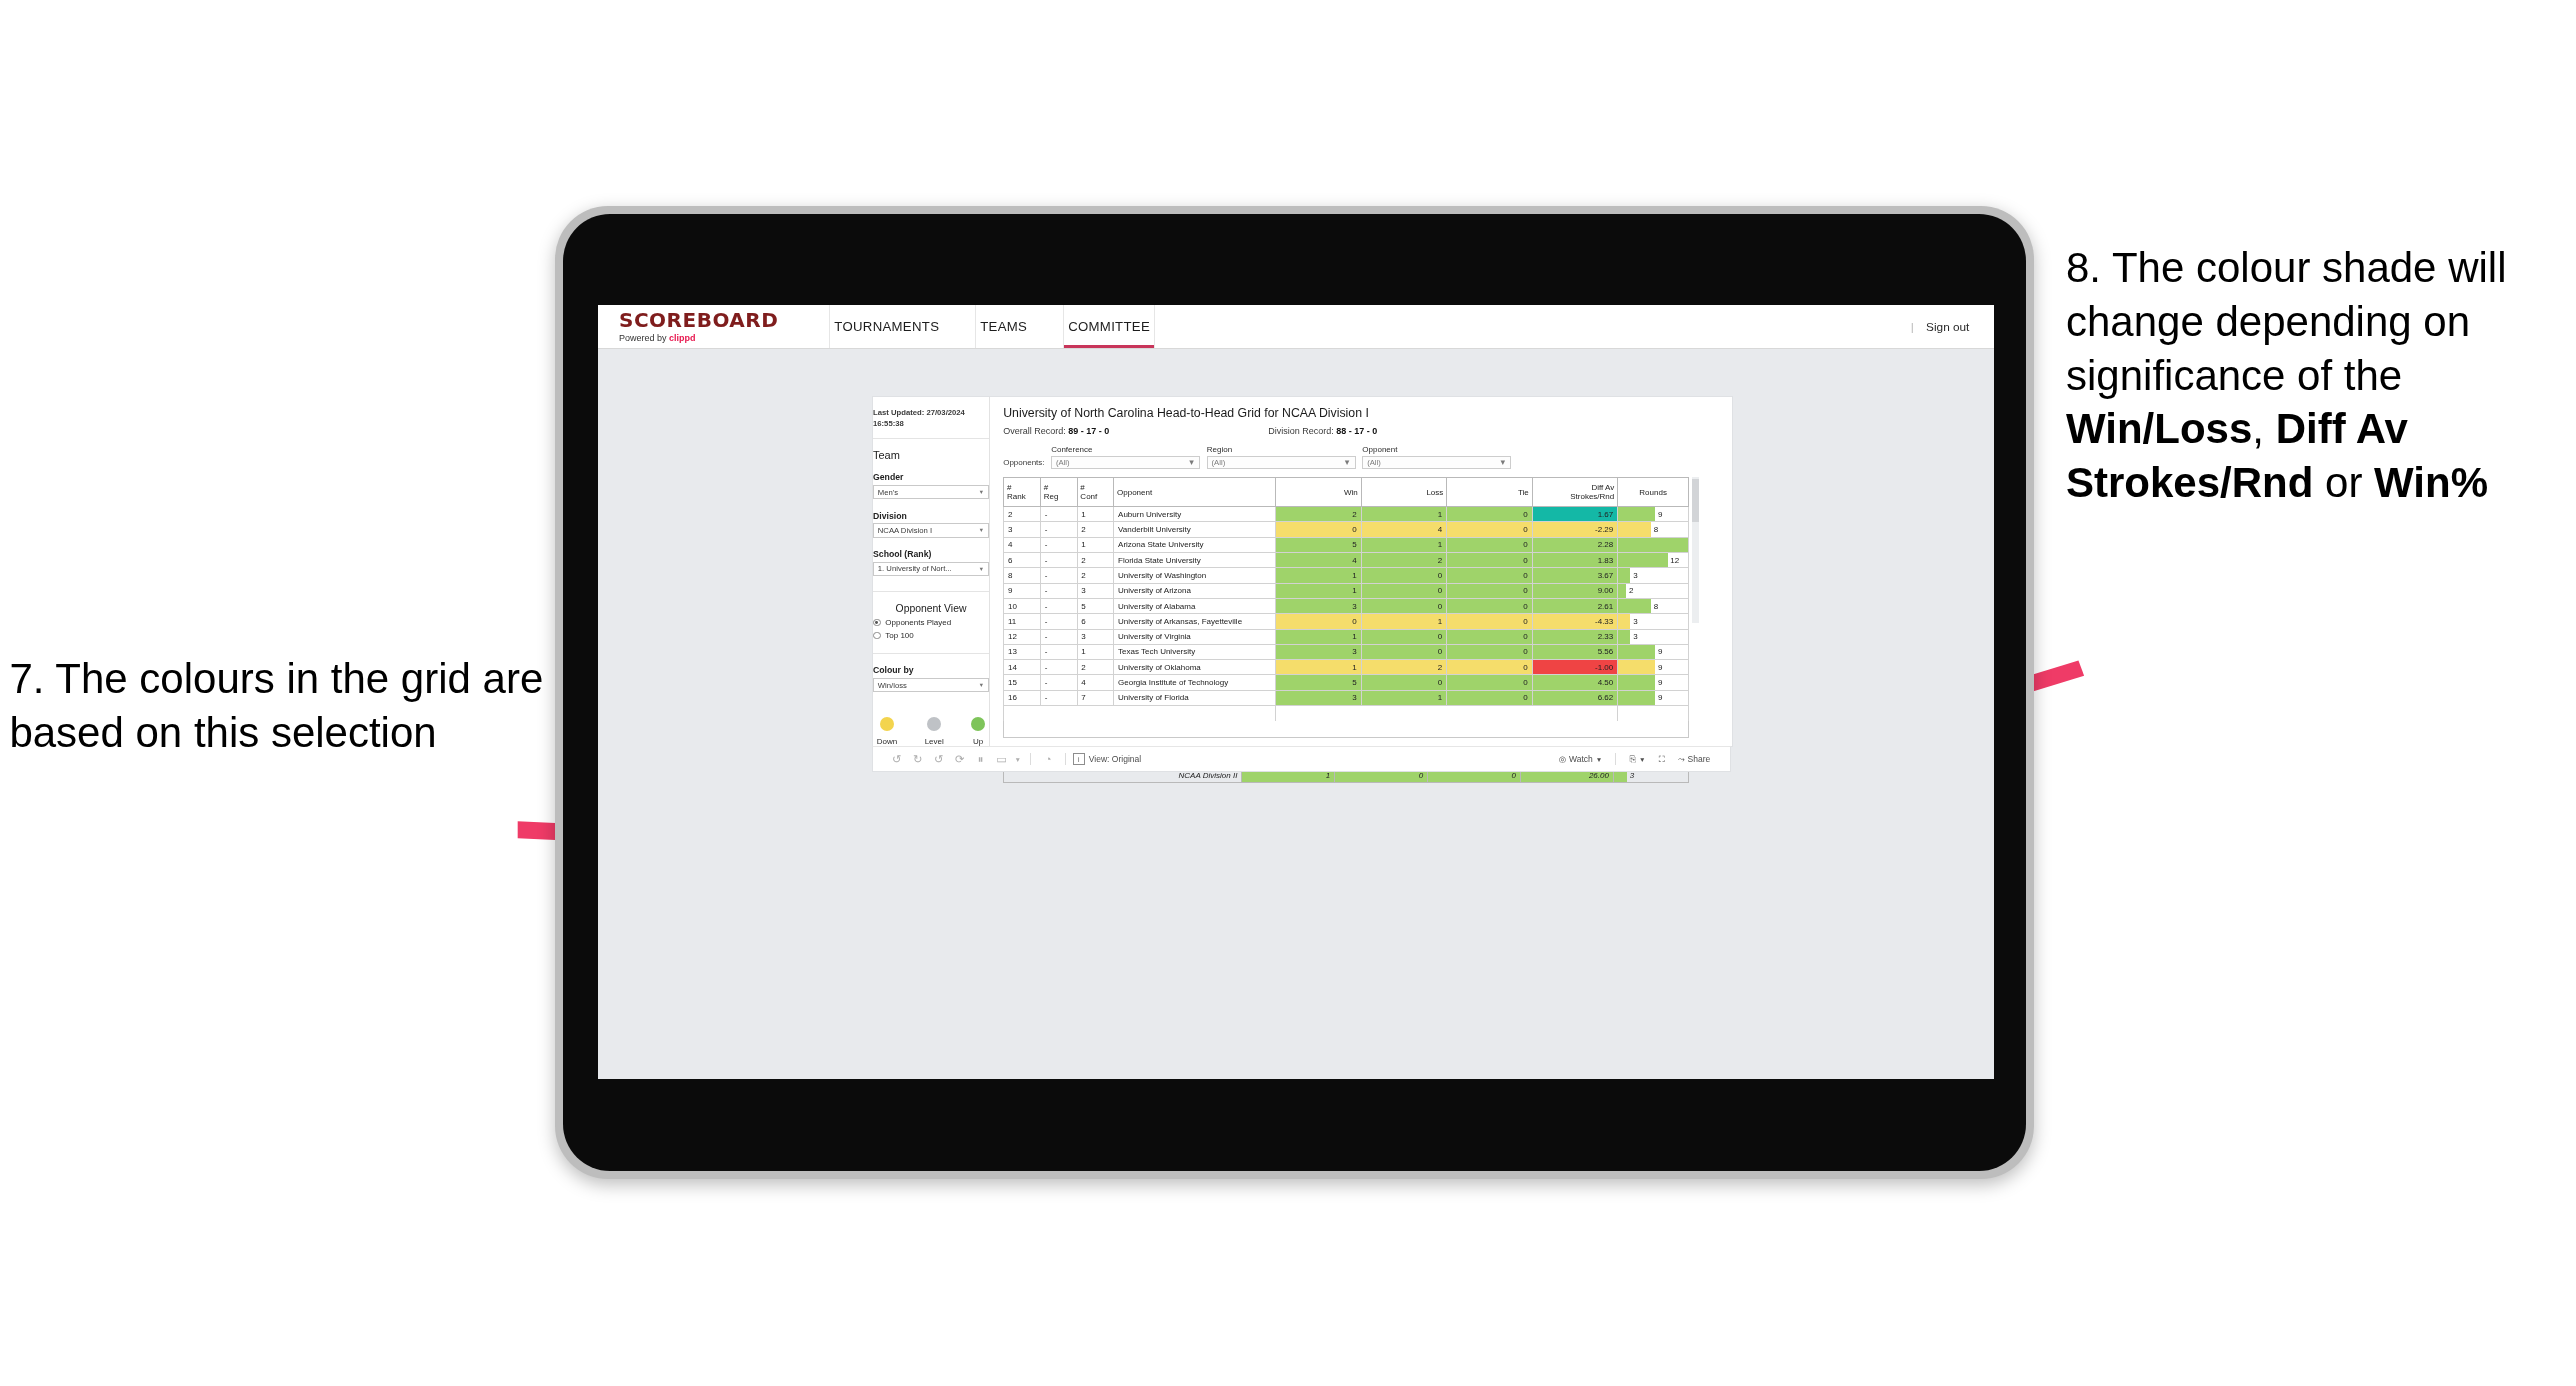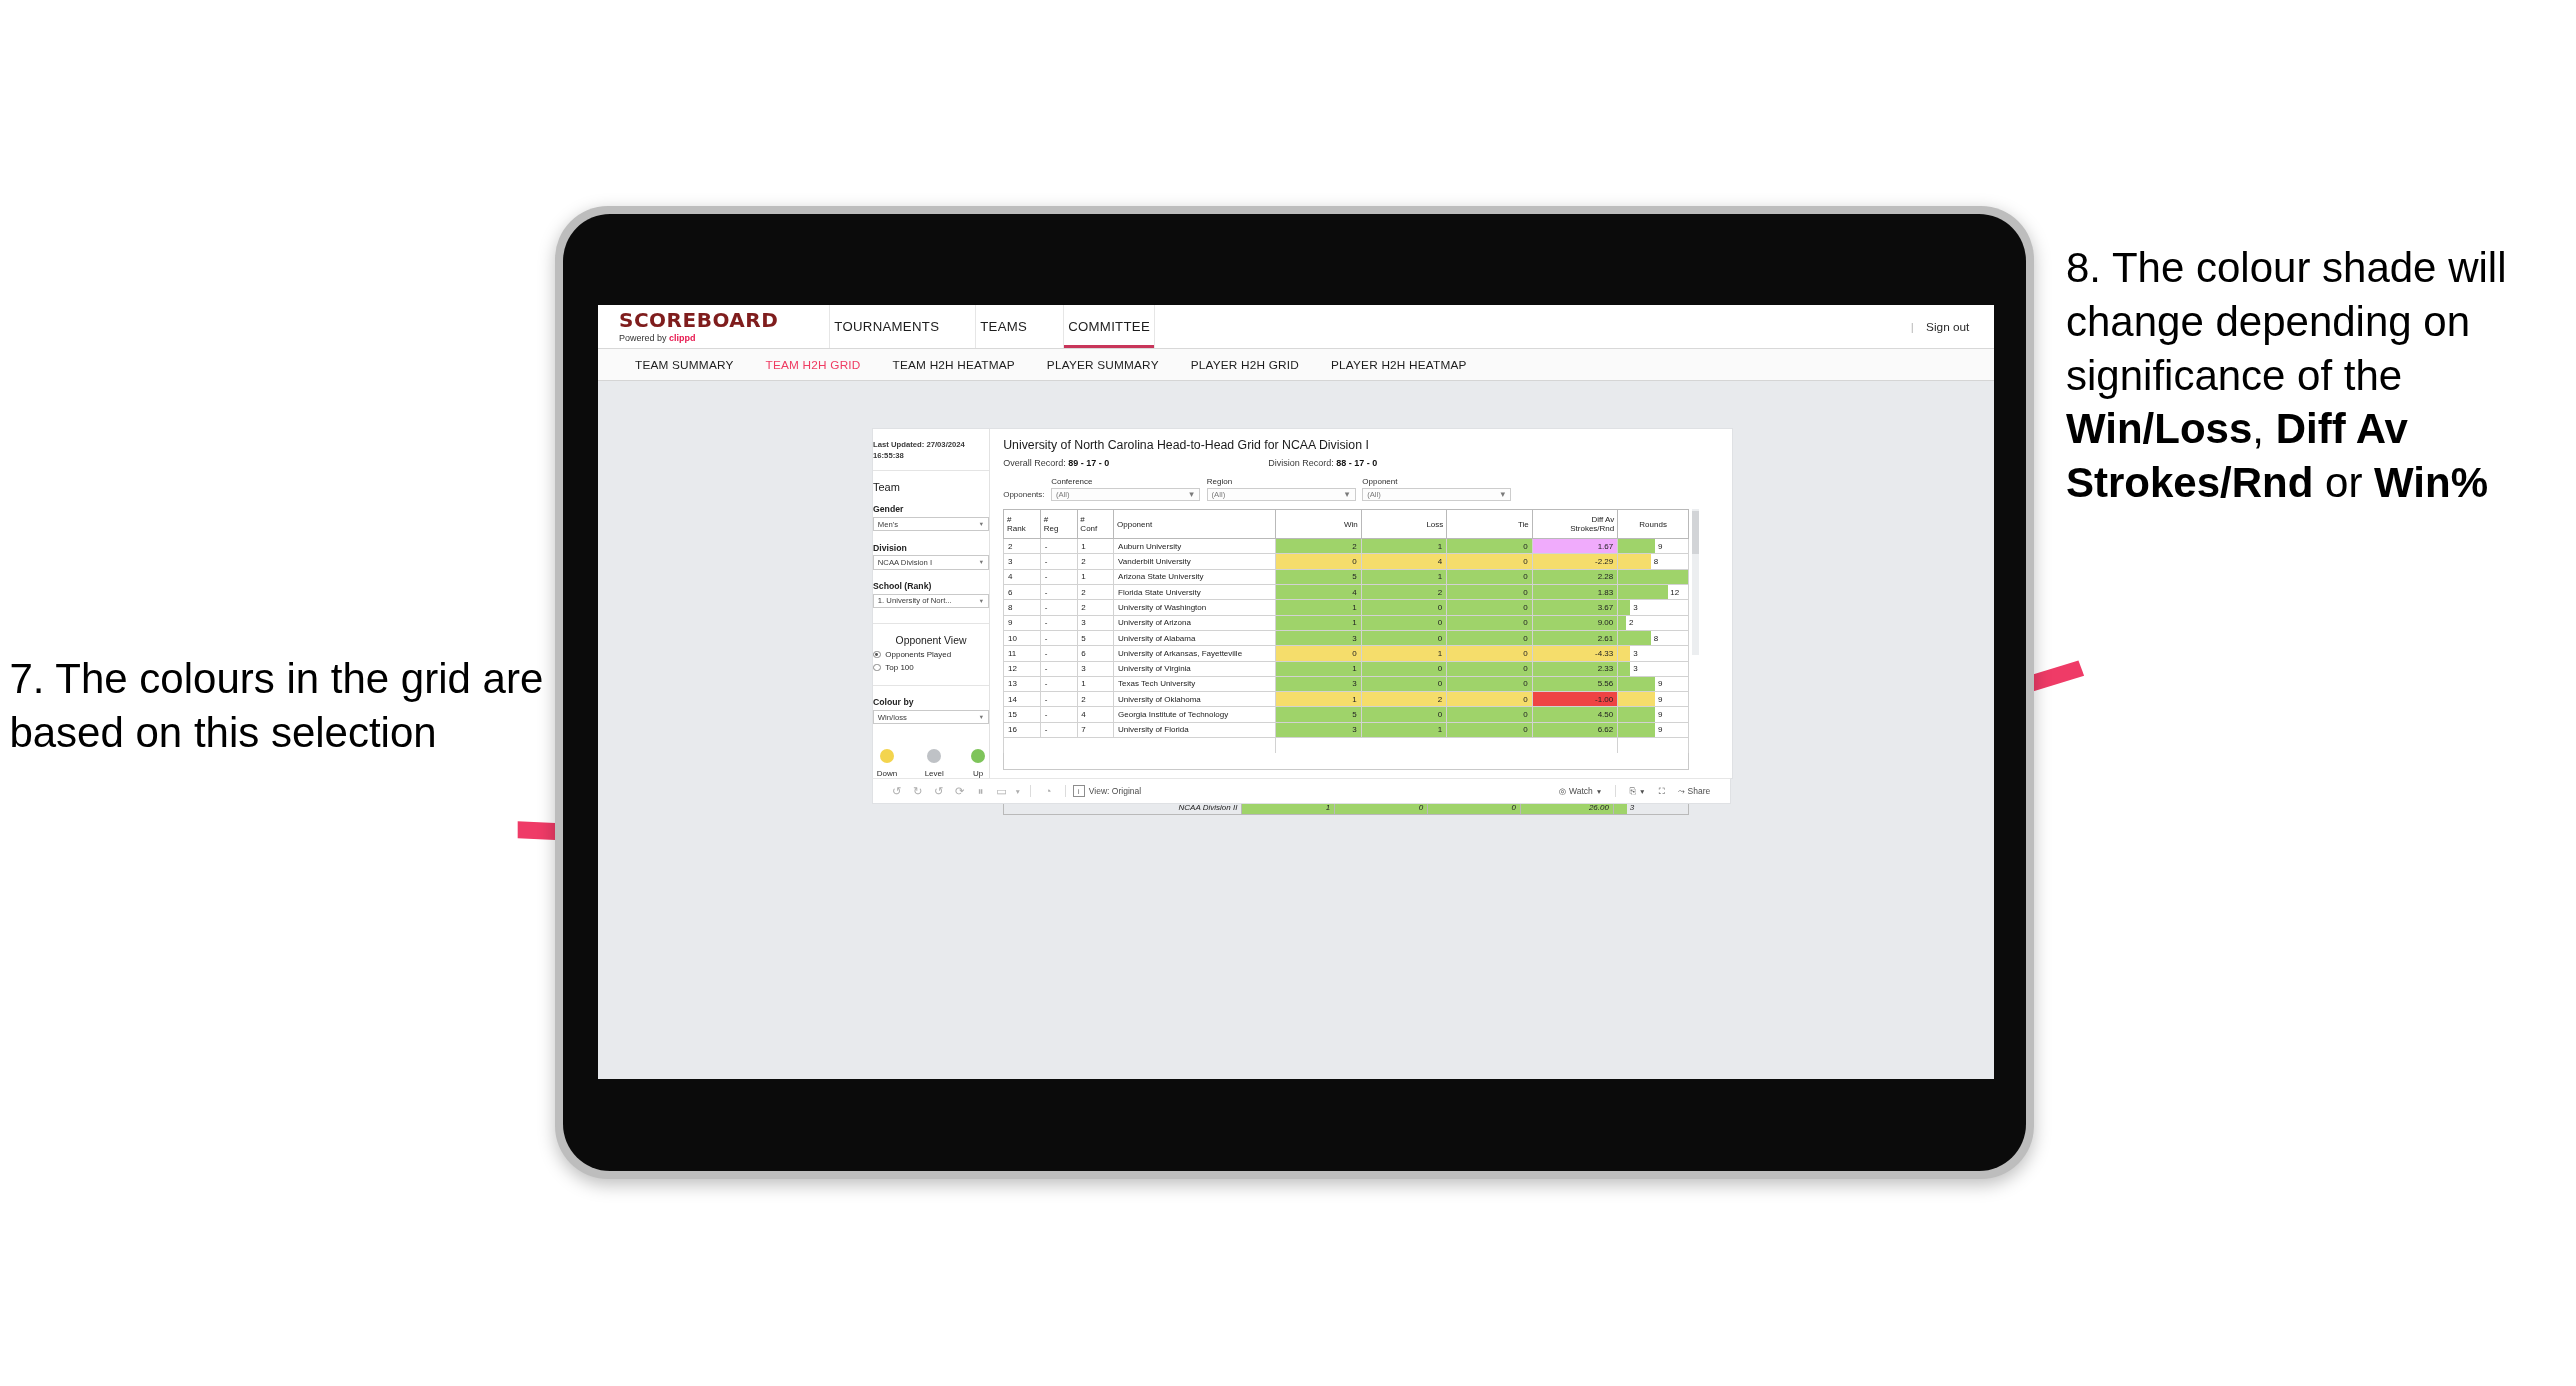--- a/index.html
+++ b/index.html
@@ -174,28 +174,20 @@
     <div class="nvi active">
         <span>COMMITTEE</span>
       </div>
     <div class="spacer"></div>
     <div class="signout">
       <span class="bar">|</span>
       <span>Sign out</span>
     </div>
   </div>
 
-  <div class="subnav">
-    <div class="si"><span>TEAM SUMMARY</span></div>
-    <div class="si active"><span>TEAM H2H GRID</span></div>
-    <div class="si"><span>TEAM H2H HEATMAP</span></div>
-    <div class="si"><span>PLAYER SUMMARY</span></div>
-    <div class="si"><span>PLAYER H2H GRID</span></div>
-    <div class="si"><span>PLAYER H2H HEATMAP</span></div>
-  </div>
 
   <div class="work">
     <div class="wb">
 
       <div class="lpanel">
         <div class="lupd">Last Updated: 27/03/2024 16:55:38</div>
         <div class="hr"></div>
         <div class="ltitle">Team</div>
 
         <div class="flabel">Gender</div>
@@ -299,21 +291,21 @@
               </thead>
             <tbody id="tbody">
                 <tr>
                   <td class="c-rank">2</td>
                   <td class="c-reg">-</td>
                   <td class="c-conf">1</td>
                   <td class="c-opp">Auburn University</td>
                   <td class="c-num" style="background:#9fd36a">2</td>
                   <td class="c-num" style="background:#9fd36a">1</td>
                   <td class="c-num" style="background:#9fd36a">0</td>
-                  <td class="c-num" style="background:#f0abfc">1.67</td>
+                  <td class="c-num" style="background:#14b8a6">1.67</td>
                   <td class="c-rounds">
                     <span class="rbar" style="width:52.94117647058824%;background:#9fd36a"></span>
                     <span class="rval" style="margin-left:52.94117647058824%">9</span>
                   </td>
                 </tr>
                 <tr>
                   <td class="c-rank">3</td>
                   <td class="c-reg">-</td>
                   <td class="c-conf">2</td>
                   <td class="c-opp">Vanderbilt University</td>

